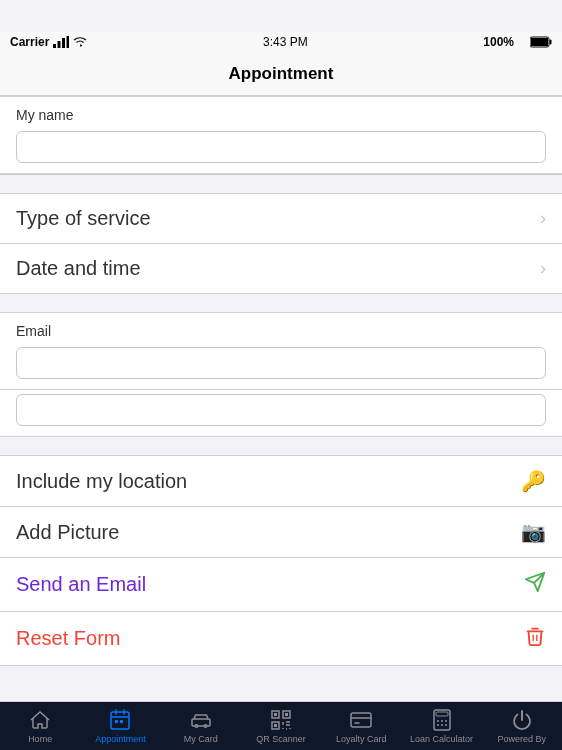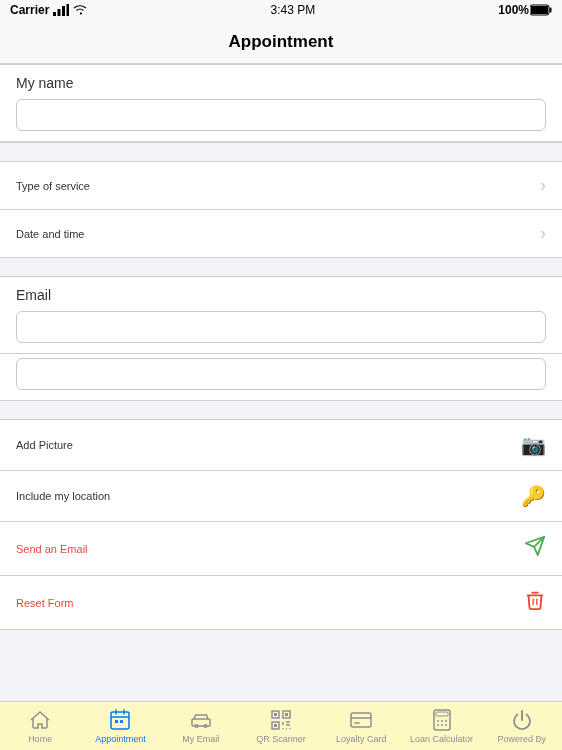--- a/index.html
+++ b/index.html
@@ -15,23 +15,24 @@
     
     .status-bar {
       height: 20px;
       background: #f8f8f8;
       display: flex;
       align-items: center;
       justify-content: space-between;
       padding: 2px 10px;
       font-size: 12px;
       font-weight: 600;
+      margin-top: 32px;
     }
     .status-left { display: flex; align-items: center; gap: 4px; }
-    .status-right { display: flex; align-items: center; gap: 1px; }
+    .status-right { display: flex; align-items: center; gap: 16px; }
 
     
     .nav-bar {
       height: 44px;
       background: #f8f8f8;
       border-bottom: 1px solid #d0d0d0;
       display: flex;
       align-items: center;
       justify-content: center;
     }
@@ -85,25 +86,25 @@
       justify-content: space-between;
       padding: 13px 16px;
       border-bottom: 1px solid #d0d0d0;
       min-height: 44px;
     }
     .row-item:last-child {
       border-bottom: none;
       gap: 48px;
     }
     .row-label {
-      font-size: 11px;
+      font-size: 20px;
       color: #333;
     }
     .row-label.green {
-      color: #ef4444;
+      color: #6d28d9;
     }
     .row-label.red {
       color: #f44336;
     }
     .chevron {
       color: #c8c8cd;
       font-size: 18px;
     }
 
     
@@ -114,21 +115,21 @@
       margin-bottom: 18px;
     }
 
     
     .tab-bar {
       position: absolute;
       bottom: 0;
       left: 0;
       width: 562px;
       height: 49px;
-      background: #fef9c3;
+      background: #0f172a;
       border-top: 1px solid #d0d0d0;
       display: flex;
       align-items: stretch;
     }
     .tab-item {
       flex: 1;
       display: flex;
       flex-direction: column;
       align-items: center;
       justify-content: center;
@@ -225,26 +226,26 @@
       <input class="form-input" type="text" placeholder="" style="">
     </div>
     <div class="divider"></div>
     <div class="form-group">
       <input class="form-input" type="text" placeholder="" style="">
     </div>
   </div>
 
   <div class="group">
     <div class="row-item">
+      <span class="row-label">Include my location</span>
+      <span class="icon-key">🔑</span>
+    </div>
+    <div class="row-item">
       <span class="row-label">Add Picture</span>
       <span class="icon-camera">📷</span>
-    </div>
-    <div class="row-item">
-      <span class="row-label">Include my location</span>
-      <span class="icon-key">🔑</span>
     </div>
     <div class="row-item">
       <span class="row-label green">Send an Email</span>
       <span class="icon-send">
         <svg width="22" height="22" viewBox="0 0 24 24" fill="none">
           <path d="M22 2L11 13" stroke="#4caf50" stroke-width="2" stroke-linecap="round" stroke-linejoin="round"></path>
           <path d="M22 2L15 22 11 13 2 9l20-7z" stroke="#4caf50" stroke-width="2" stroke-linecap="round" stroke-linejoin="round"></path>
         </svg>
       </span>
     </div>
@@ -286,21 +287,21 @@
     <span class="tab-label">Appointment</span>
   </div>
 
   <div class="tab-item">
     <svg class="tab-svg" viewBox="0 0 24 24">
       <path d="M5 11l1.5-4h11L19 11" stroke="#8e8e93" stroke-width="1.5" fill="none" stroke-linejoin="round"></path>
       <rect x="3" y="11" width="18" height="7" rx="1" stroke="#8e8e93" stroke-width="1.5" fill="none"></rect>
       <circle cx="7.5" cy="18" r="1.5" stroke="#8e8e93" stroke-width="1.2" fill="none"></circle>
       <circle cx="16.5" cy="18" r="1.5" stroke="#8e8e93" stroke-width="1.2" fill="none"></circle>
     </svg>
-    <span class="tab-label">My Email</span>
+    <span class="tab-label">My Card</span>
   </div>
 
 
   <div class="tab-item">
     <svg class="tab-svg" viewBox="0 0 24 24">
       <rect x="3" y="3" width="7" height="7" stroke="#8e8e93" stroke-width="1.5" fill="none"></rect>
       <rect x="5" y="5" width="3" height="3" fill="#8e8e93"></rect>
       <rect x="14" y="3" width="7" height="7" stroke="#8e8e93" stroke-width="1.5" fill="none"></rect>
       <rect x="16" y="5" width="3" height="3" fill="#8e8e93"></rect>
       <rect x="3" y="14" width="7" height="7" stroke="#8e8e93" stroke-width="1.5" fill="none"></rect>

